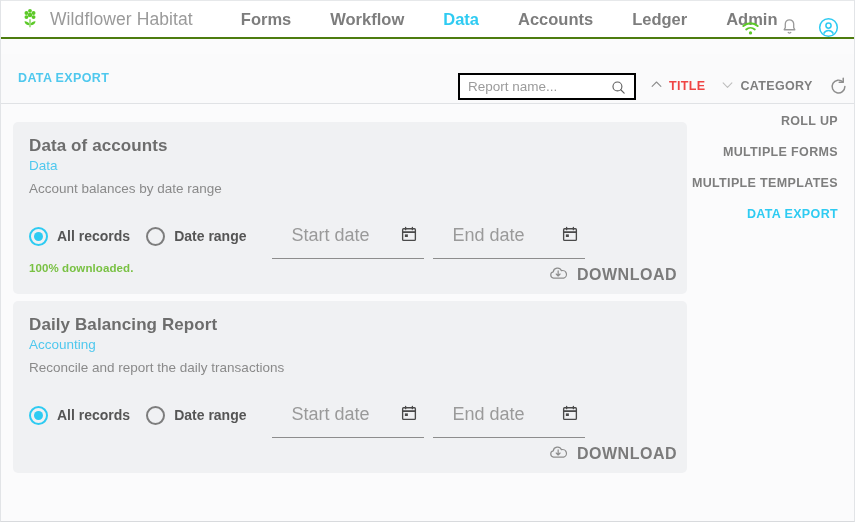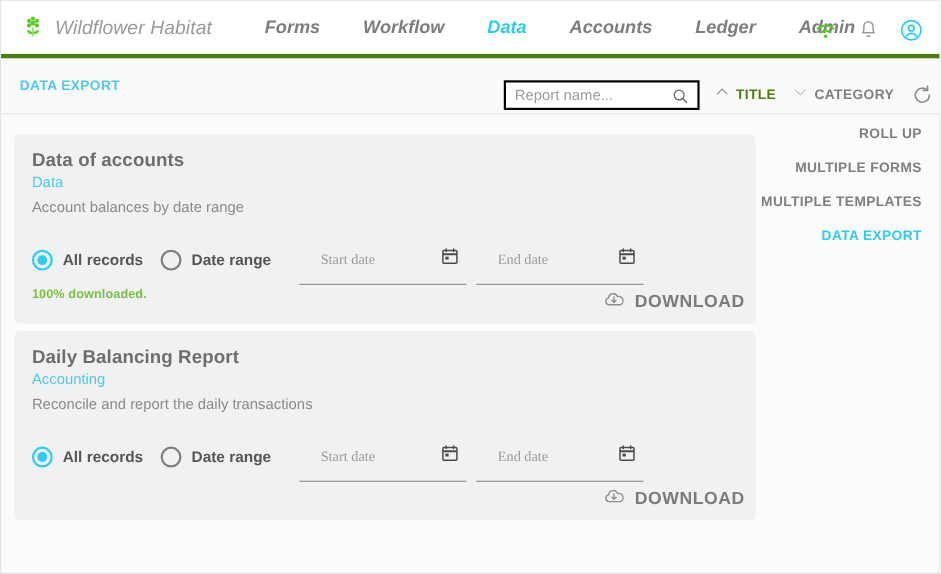--- a/index.html
+++ b/index.html
@@ -15,25 +15,25 @@
     width: 855px; height: 522px;
     background: #fbfbfc;
     border-left: 1px solid #e2e4e7;
     border-right: 1px solid #e2e4e7;
     border-bottom: 1px solid #d8dadd;
   }
 
   
   .topnav {
     position: absolute; left: 0; top: 0;
-    width: 853px; height: 53px;
+    width: 853px; height: 39px;
     background: #ffffff;
     border-top: 1px solid #e6e8ea;
-    border-bottom: 4px solid #4d7c0f;
-    display: flex; align-items: center; font-style: italic;
+    border-bottom: 2px solid #4d7c0f;
+    display: flex; align-items: center;
   }
   .brand { display: flex; align-items: center; margin-left: 18px; }
   .brand-logo { width: 22px; height: 22px; display: block; }
   .brand-name {
     margin-left: 9px;
     font-size: 17.5px;
     color: #9a9a9a;
     letter-spacing: .1px;
     white-space: nowrap;
   }
@@ -84,21 +84,21 @@
 
   .sortgroup {
     position: absolute; left: 648px; top: 19px;
     height: 26px; display: flex; align-items: center;
   }
   .sortitem { display: flex; align-items: center; cursor: pointer; margin-right: 15px; }
   .sortlabel {
     font-size: 12.5px; font-weight: bold; letter-spacing: .35px;
     color: #7e7e7e; margin-left: 5px; white-space: nowrap;
   }
-  .sortitem.active .sortlabel { color: #4d7c0f; }
+  .sortitem.active .sortlabel { color: #ef4444; }
   .refresh-btn { display: flex; align-items: center; cursor: pointer; }
 
   
   .sidemenu {
     position: absolute; right: 16px; top: 114px;
     width: 160px; text-align: right;
   }
   .sidemenu-item {
     font-size: 12.5px; font-weight: bold;
     letter-spacing: .35px; color: #7e7e7e;
@@ -149,22 +149,22 @@
   .datefield {
     width: 152px; height: 46px; margin-left: 9px;
     border-bottom: 1px solid #8d8d8d;
     display: flex; align-items: center;
     justify-content: space-between;
     padding: 0 6px 0 18px;
     cursor: text;
   }
   .datefield .dfinput {
     border: 0; background: transparent; outline: none;
-    font-family: Liberation Serif, serif;
-    font-size: 13px; color: #a21caf; width: 100px;
+    font-family: Liberation Sans, sans-serif;
+    font-size: 18px; color: #a21caf; width: 100px;
   }
   .datefield .dfinput::placeholder { color: #9a9a9a; }
 
   .card-footer {
     position: relative; height: 32px;
     display: flex; 
   }
   .dl-status {
     font-size: 11.5px; font-weight: bold;
     color: #79c143; letter-spacing: .1px;

